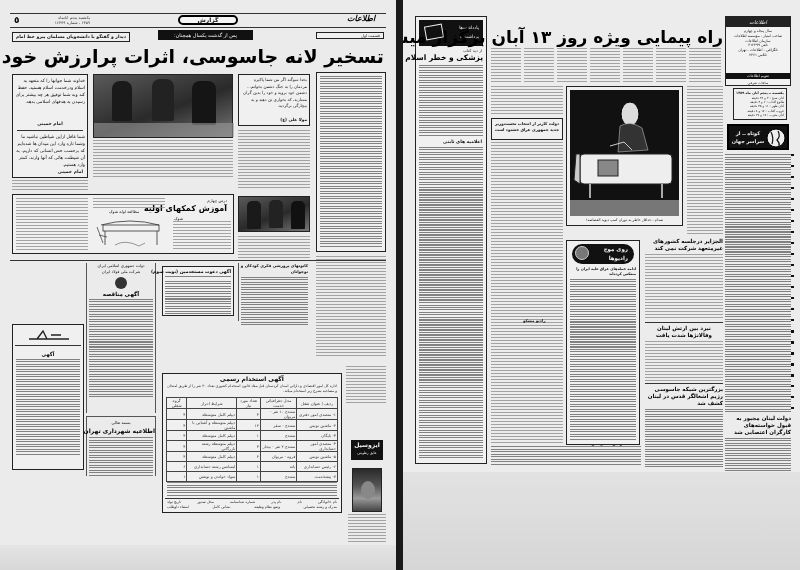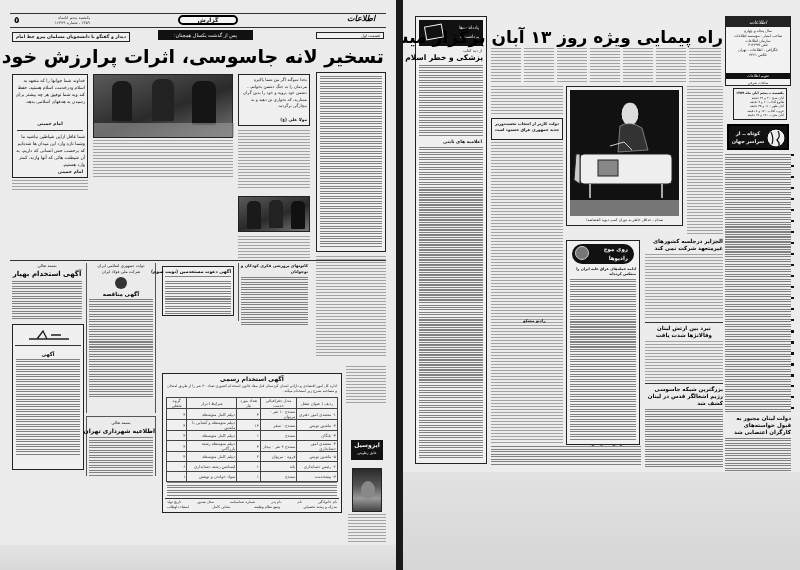--- a/index.html
+++ b/index.html
@@ -65,35 +65,48 @@
   </div>
   <div class="abs txt lines" style="left:238px;top:130px;width:72px;height:58px;"></div>
 
   <div class="box" style="left:316px;top:72px;width:70px;height:180px;">
     <div class="abs lines-dense" style="left:3px;top:3px;right:3px;bottom:3px;"></div>
   </div>
   <div class="abs txt lines" style="left:316px;top:256px;width:70px;height:100px;"></div>
 
   <div class="abs txt lines" style="left:12px;top:180px;width:76px;height:10px;"></div>
 
+  <div class="box" style="left:12px;top:194px;width:222px;height:60px;">
+    <div class="abs lines" style="left:3px;top:3px;width:72px;height:54px;"></div>
+    <div class="abs txt" style="right:6px;top:3px;font-size:4px;color:#111;">درس چهارم</div>
+    <div class="abs head-big" style="right:6px;top:9px;font-size:8px;">آموزش کمکهای اولیه</div>
+    <div class="abs txt" style="right:50px;top:21px;font-size:4px;color:#111;">شوک</div>
+    <div class="abs lines" style="left:160px;top:26px;width:58px;height:30px;"></div>
+    <div class="abs lines" style="left:80px;top:3px;width:72px;height:10px;"></div>
+    <div class="abs txt" style="left:96px;top:14px;font-size:4px;color:#111;">مطالعه لوله شوک</div>
+
+    <svg class="abs" style="left:82px;top:20px;" width="70" height="36">
+      <path d="M6 10 Q35 2 64 10" stroke="#333" fill="none" stroke-width="0.8"></path>
+      <rect x="8" y="10" width="56" height="6" fill="none" stroke="#333" stroke-width="0.8"></rect>
+      <line x1="10" y1="16" x2="10" y2="30" stroke="#333" stroke-width="0.8"></line>
+      <line x1="62" y1="16" x2="62" y2="30" stroke="#333" stroke-width="0.8"></line>
+      <path d="M2 12 L8 28 M4 20 L12 22" stroke="#333" stroke-width="0.7"></path>
+      <path d="M20 30 Q30 24 44 31 L50 28" stroke="#555" fill="none" stroke-width="0.6"></path>
+    </svg>
+  </div>
 
   <div class="photo" style="left:238px;top:196px;width:72px;height:36px;">
     <div class="abs" style="left:8px;top:4px;width:14px;height:28px;background:#1a1a1a;border-radius:5px 5px 1px 1px;"></div>
     <div class="abs" style="left:30px;top:3px;width:14px;height:28px;background:#222;border-radius:5px 5px 1px 1px;"></div>
     <div class="abs" style="left:52px;top:4px;width:14px;height:28px;background:#111;border-radius:5px 5px 1px 1px;"></div>
   </div>
   <div class="abs txt lines" style="left:238px;top:236px;width:72px;height:22px;"></div>
 
   <div class="rule" style="left:10px;top:260px;width:376px;height:1px;"></div>
 
-  <div class="abs" style="left:12px;top:263px;width:70px;height:55px;">
-    <div class="txt" style="text-align:center;font-size:4px;color:#111;">بسمه تعالی</div>
-    <div class="head-big" style="text-align:center;font-size:7px;line-height:10px;">آگهی استخدام بهیار</div>
-    <div class="lines-dense" style="height:38px;margin-top:2px;"></div>
-  </div>
 
   <div class="abs" style="left:86px;top:263px;width:70px;height:150px;border-left:1px solid #555;border-right:1px solid #555;">
     <div class="txt" style="text-align:center;font-size:4px;color:#111;">دولت جمهوری اسلامی ایران</div>
     <div class="txt" style="text-align:center;font-size:4px;color:#111;">شرکت ملی فولاد ایران</div>
     <div style="width:12px;height:12px;border-radius:50%;background:#333;margin:2px auto;"></div>
     <div class="head-big" style="text-align:center;font-size:5.5px;">آگهی مناقصه</div>
     <div class="lines-dense" style="height:98px;margin:2px 2px 0;"></div>
   </div>
 
   <div class="box" style="left:162px;top:266px;width:72px;height:50px;padding:2px;">

